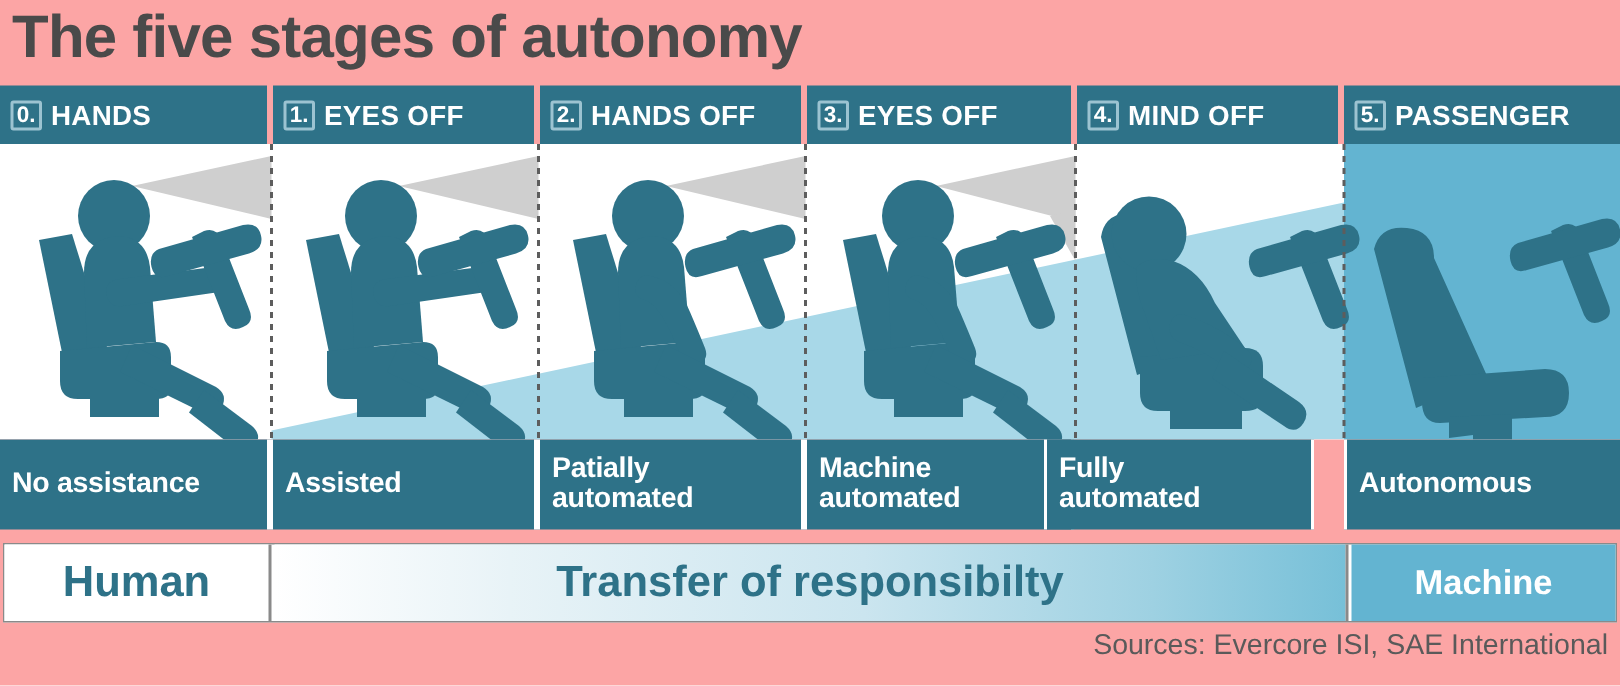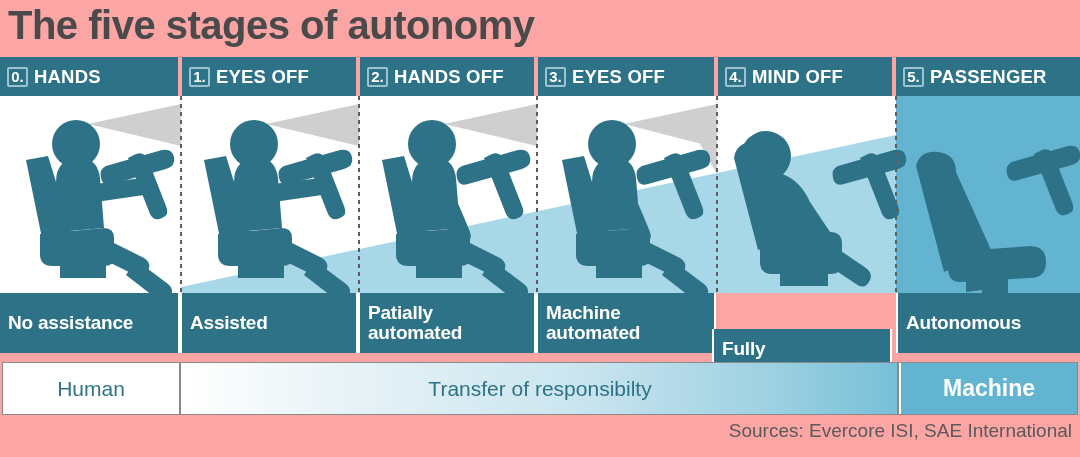--- a/index.html
+++ b/index.html
@@ -164,22 +164,22 @@
     background: linear-gradient(to right, #ffffff 0%, #e8f3f7 22%, #cbe5ef 55%, #9ed1e2 82%, #77c0d8 100%);
     border-right: 2px solid #8a8a8a;
   }
   .resp-machine {
     left: 898px;
     width: 176px;
     background: #63b4d1;
   }
   .resp-text-dark {
     color: #2e7288;
-    font-size: 21px;
-    font-weight: normal;
+    font-size: 29px;
+    font-weight: bold;
     text-align: right;
   }
   .resp-text-light {
     color: #ffffff;
     font-size: 23px;
     font-weight: bold;
   }
 
   
   .source {
@@ -385,21 +385,21 @@
       </span>
     </div>
 
     <div class="label-cell" style="left:536px;width:180px;">
       <span class="label-text">
         <span>Machine</span><br>
         <span>automated</span>
       </span>
     </div>
 
-    <div class="label-cell" style="left:712px;width:180px;margin-top:36px;">
+    <div class="label-cell" style="left:696px;width:180px;">
       <span class="label-text">
         <span>Fully</span><br>
         <span>automated</span>
       </span>
     </div>
 
     <div class="label-cell last" style="left:896px;width:184px;text-align:center;">
       <span class="label-text">Autonomous</span>
     </div>
   </div>

